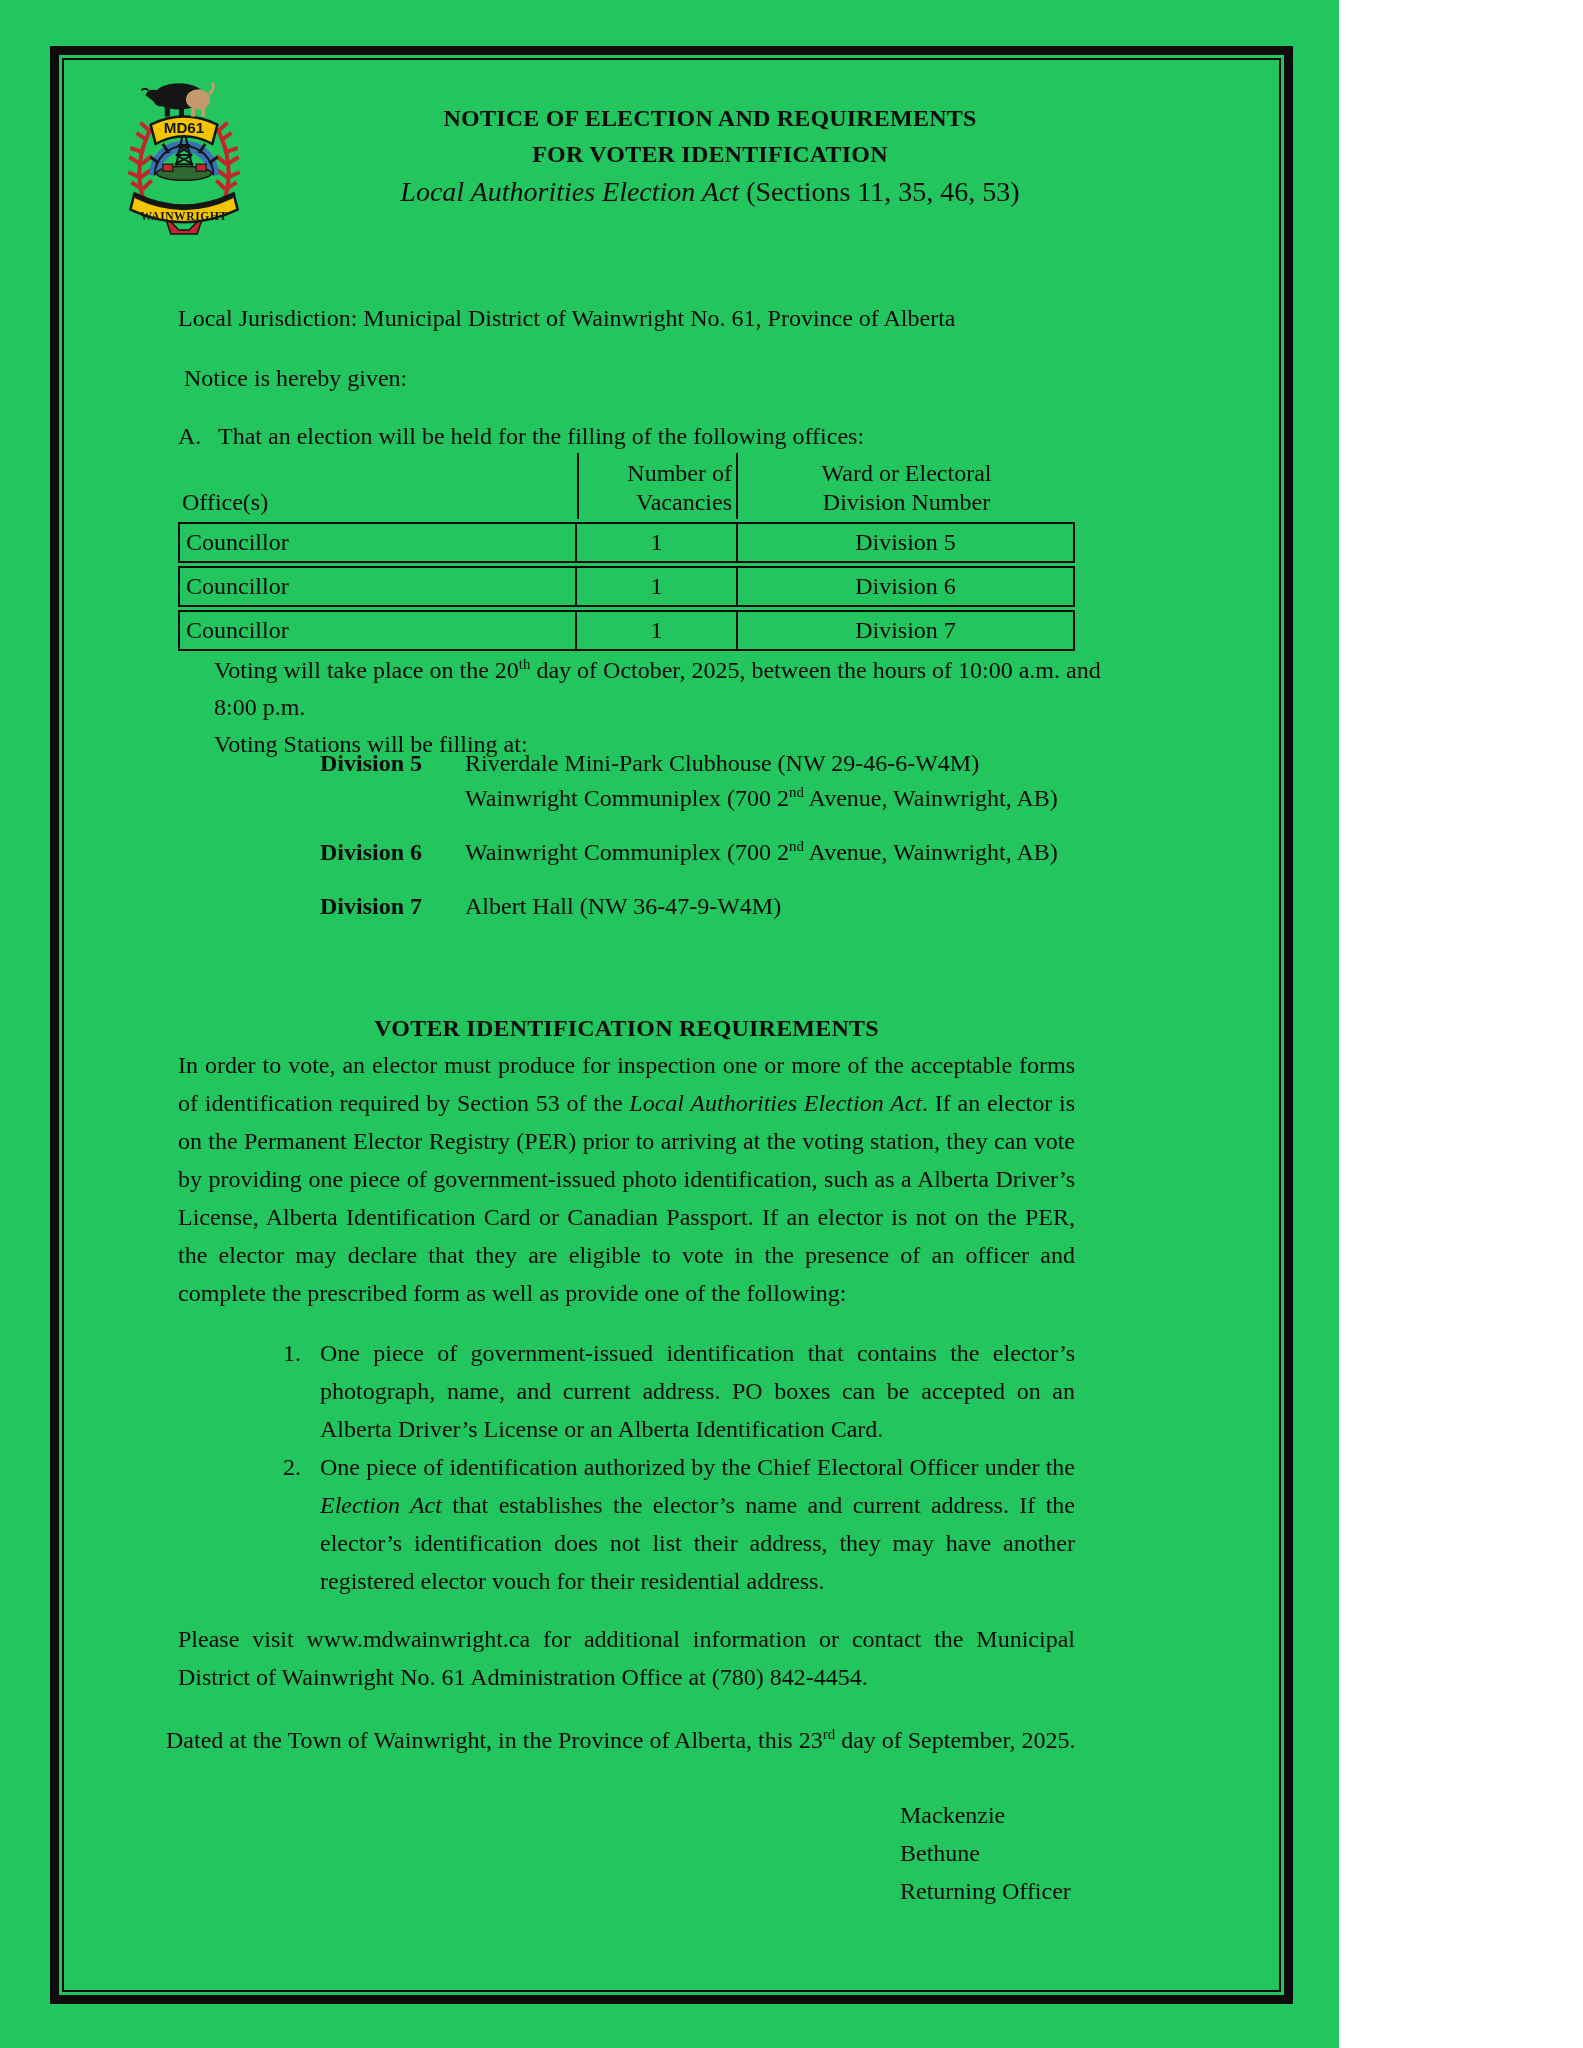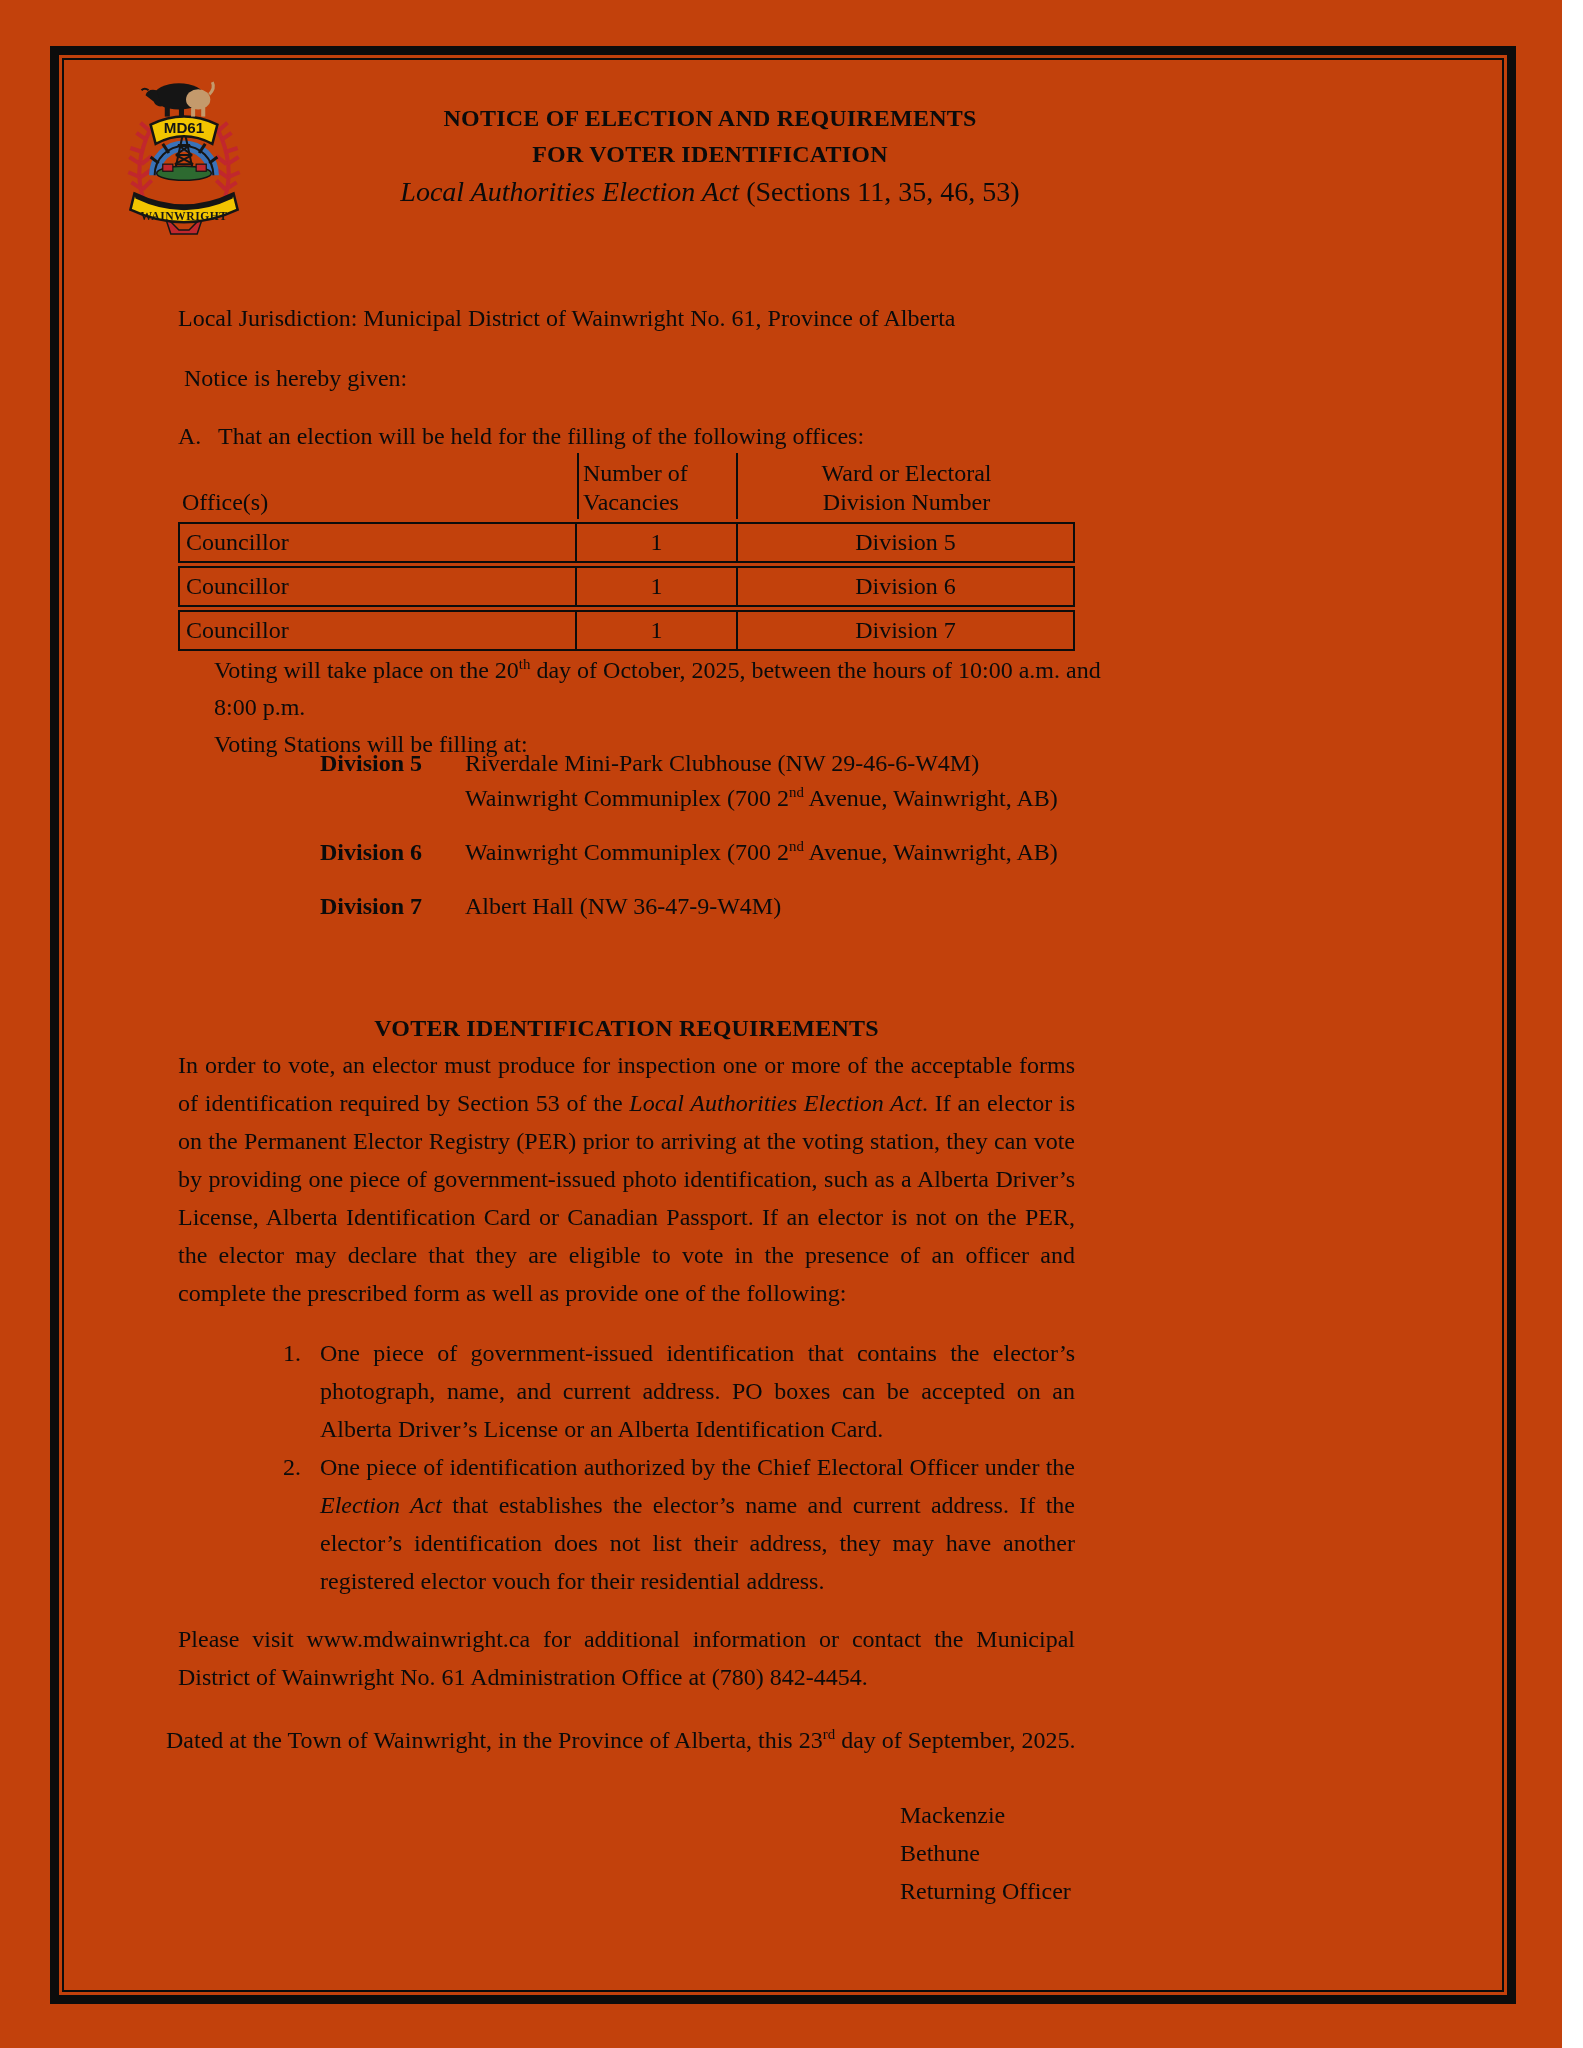--- a/index.html
+++ b/index.html
@@ -1,19 +1,19 @@
 <!DOCTYPE html>
 <html><head>
 <meta charset="utf-8">
 <style>
   html,body{margin:0;padding:0;background:#ffffff;}
   .page{
     position:relative;
-    width:1562px;height:2048px;
-    background:#c2410c;
+    width:1339px;height:2048px;
+    background:#22c55e;
     font-family:"Liberation Serif","DejaVu Serif",serif;
     color:#0b0b0b;
     overflow:hidden;
   }
   
   .frame{
     position:absolute;left:50px;top:46px;right:46px;bottom:44px;
     border:9px solid #0c0c0c;
   }
   .frame::after{
@@ -41,21 +41,21 @@
   table.offices{
     top:450px;left:0;width:897px;
     border-collapse:separate;border-spacing:0 3px;
     font-size:24px;
   }
   table.offices th{
     font-weight:400;vertical-align:bottom;height:64px;
     line-height:29px;padding:0 4px 2px 4px;
   }
   th.h-office{text-align:left;padding-left:2px;}
-  th.h-vac{text-align:left;border-left:2px solid #0c0c0c;border-right:2px solid #0c0c0c;}
+  th.h-vac{text-align:right;border-left:2px solid #0c0c0c;border-right:2px solid #0c0c0c;}
   th.h-div{text-align:center;}
   table.offices td{
     height:30px;padding:0 6px;
     border-top:2px solid #0c0c0c;border-bottom:2px solid #0c0c0c;border-right:2px solid #0c0c0c;
   }
   table.offices td:first-child{border-left:2px solid #0c0c0c;text-align:left;}
   td.c{text-align:center;}
 
   .voting{top:652px;left:0;width:897px;margin-left:36px;}
   .stations{top:746px;left:142px;width:760px;line-height:35px;}

